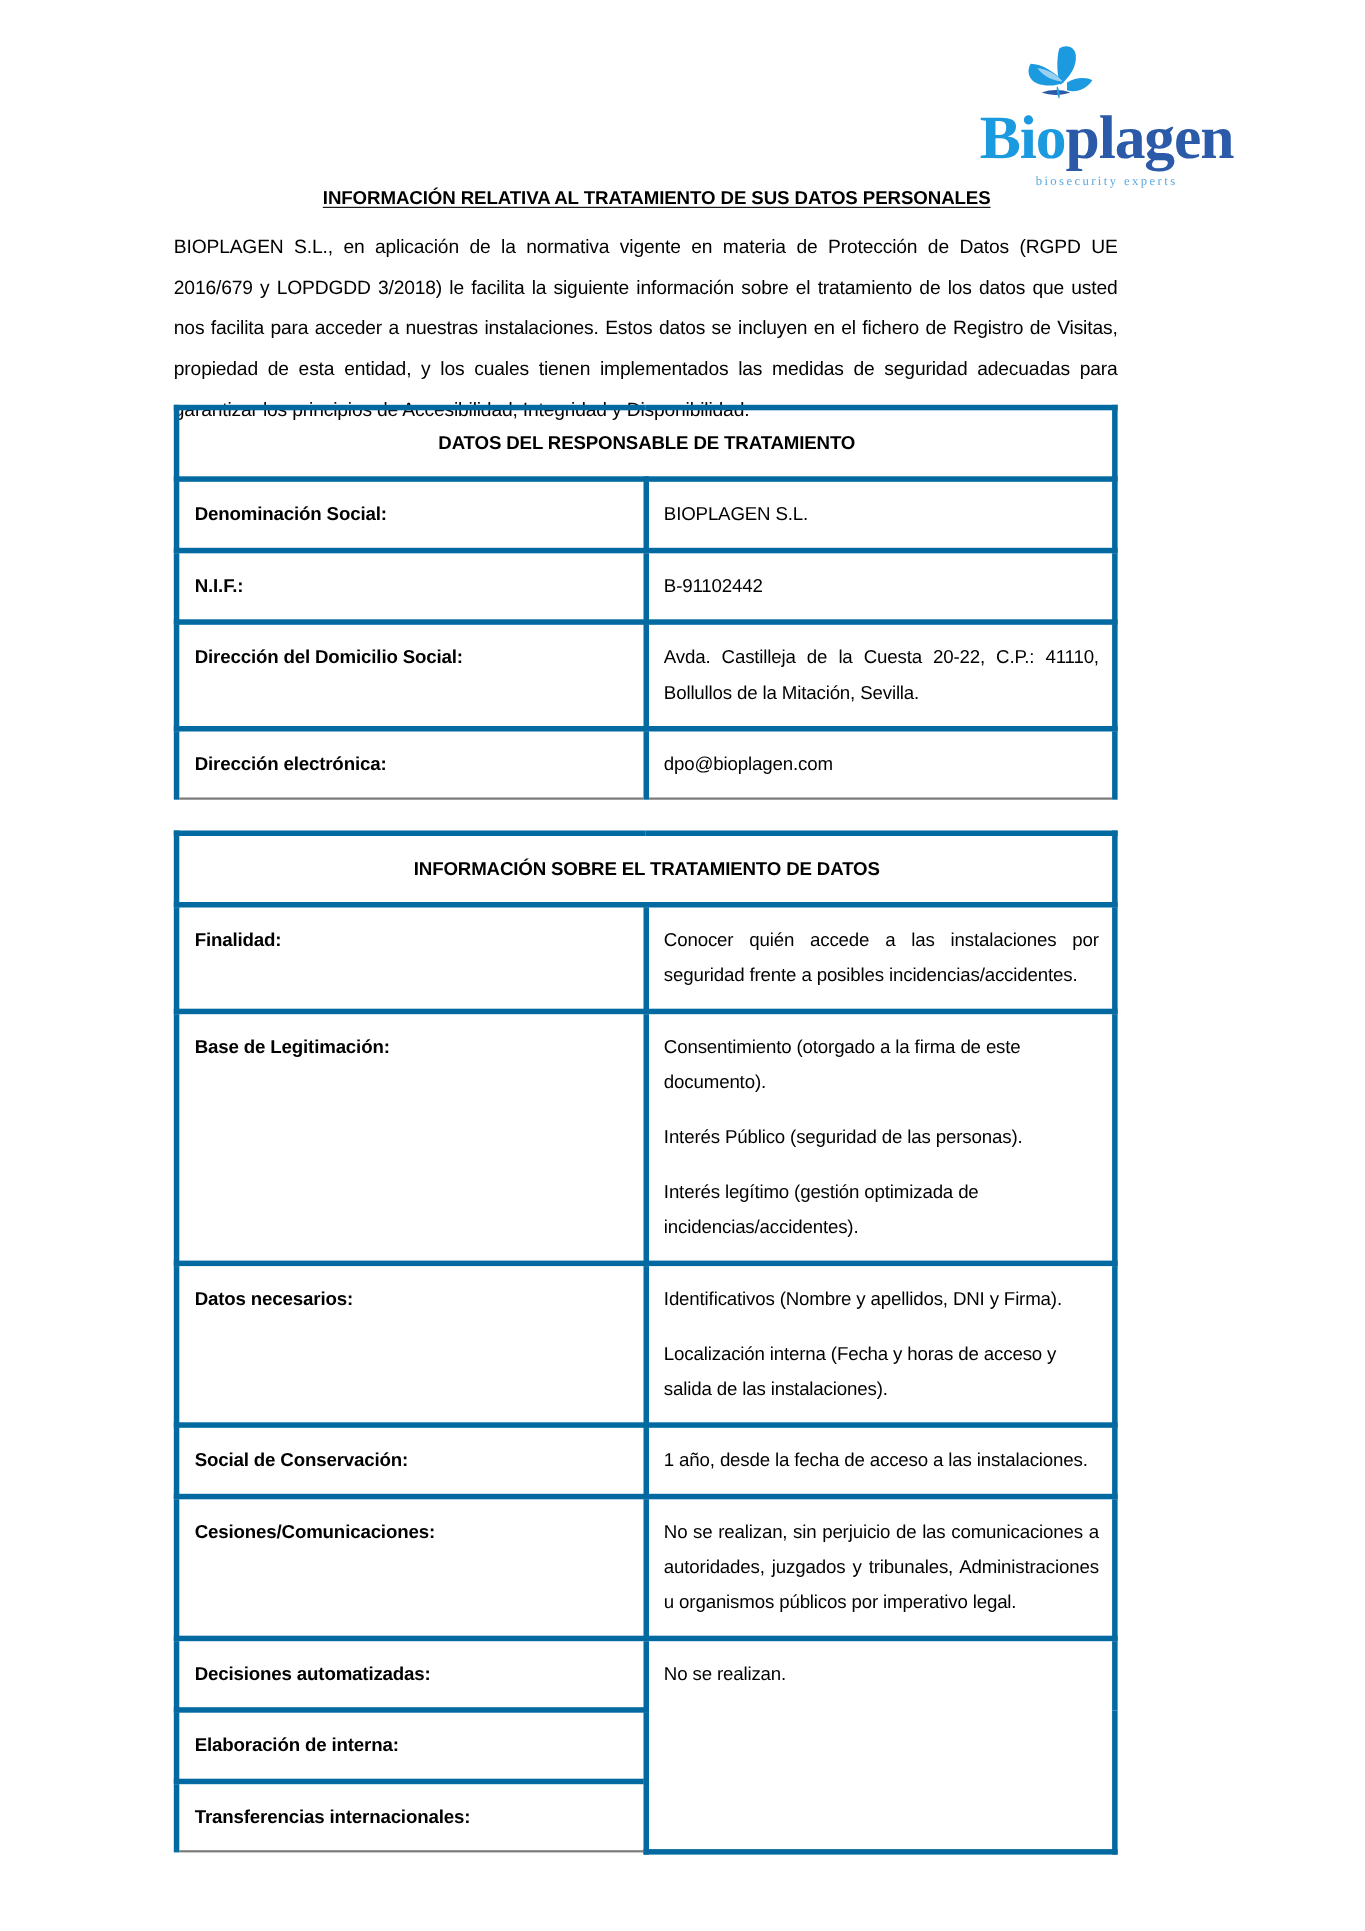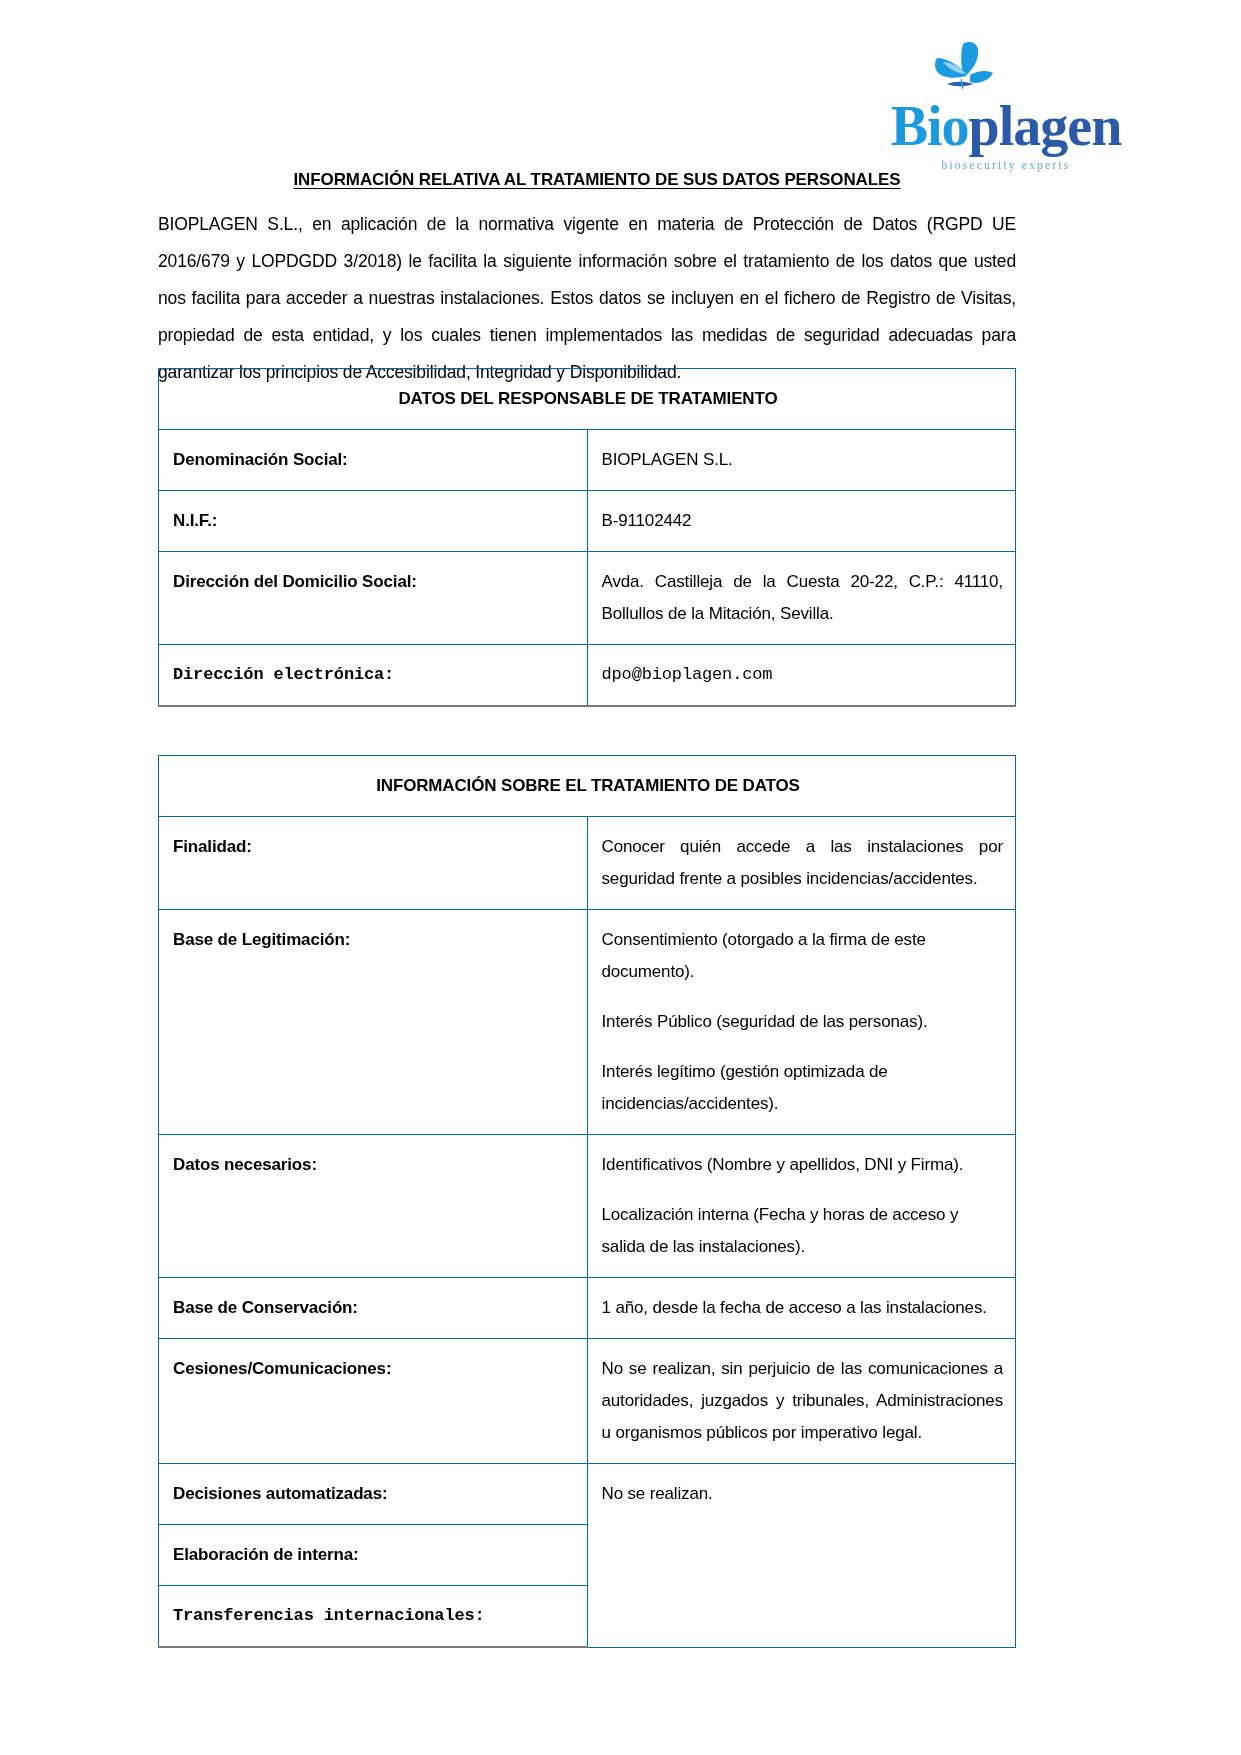--- a/index.html
+++ b/index.html
@@ -86,21 +86,21 @@
   }
 
   
   table.doc-table {
     border-collapse: collapse;
     width: 858px;
     table-layout: fixed;
     font-size: 17px;
   }
   table.doc-table td {
-    border: 1px solid #0369a1;
+    border: 5px solid #0369a1;
     vertical-align: top;
     padding: 14px 12px 14px 14px;
     line-height: 32px;
     letter-spacing: -0.15px;
   }
   td.head-cell {
     text-align: center;
     font-weight: bold;
     padding: 20px 10px 22px 10px;
     border-top: 2px solid #7a7a7a;
@@ -122,21 +122,21 @@
     position: absolute;
     left: 158px;
     top: 368px;
   }
   .table-two {
     position: absolute;
     left: 158px;
     top: 719px;
     margin-top: 36px;
   }
-  tr.last-row td { border-bottom: 2px solid #7a7a7a; font-family: Liberation Mono, monospace; }
+  tr.last-row td { border-bottom: 2px solid #7a7a7a; }
   td.bottom-thick { border-bottom: 2px solid #7a7a7a; }
   td.side-thick-l { border-left: 2px solid #7a7a7a; }
   td.side-thick-r { border-right: 2px solid #7a7a7a; }
   td.merged-value { vertical-align: middle; }
   .min-row td { padding-top: 13px; padding-bottom: 13px; }
 </style>
 </head>
 <body>
 
 <div class="page">
@@ -209,21 +209,21 @@
 
         <tr>
           <td class="label-cell side-thick-l">Datos necesarios:</td>
           <td class="value-cell nojustify side-thick-r">
             <span class="cell-line">Identificativos (Nombre y apellidos, DNI y Firma).</span>
             <span class="cell-line">Localización interna (Fecha y horas de acceso y salida de las instalaciones).</span>
           </td>
         </tr>
 
         <tr class="min-row">
-          <td class="label-cell side-thick-l">Base de Conservación:</td>
+          <td class="label-cell side-thick-l">Social de Conservación:</td>
           <td class="value-cell nojustify side-thick-r">1 año, desde la fecha de acceso a las instalaciones.</td>
         </tr>
 
         <tr>
           <td class="label-cell side-thick-l">Cesiones/Comunicaciones:</td>
           <td class="value-cell side-thick-r">No se realizan, sin perjuicio de las comunicaciones a autoridades, juzgados y tribunales, Administraciones u organismos públicos por imperativo legal.</td>
         </tr>
 
         <tr class="min-row">
           <td class="label-cell side-thick-l">Decisiones automatizadas:</td>

